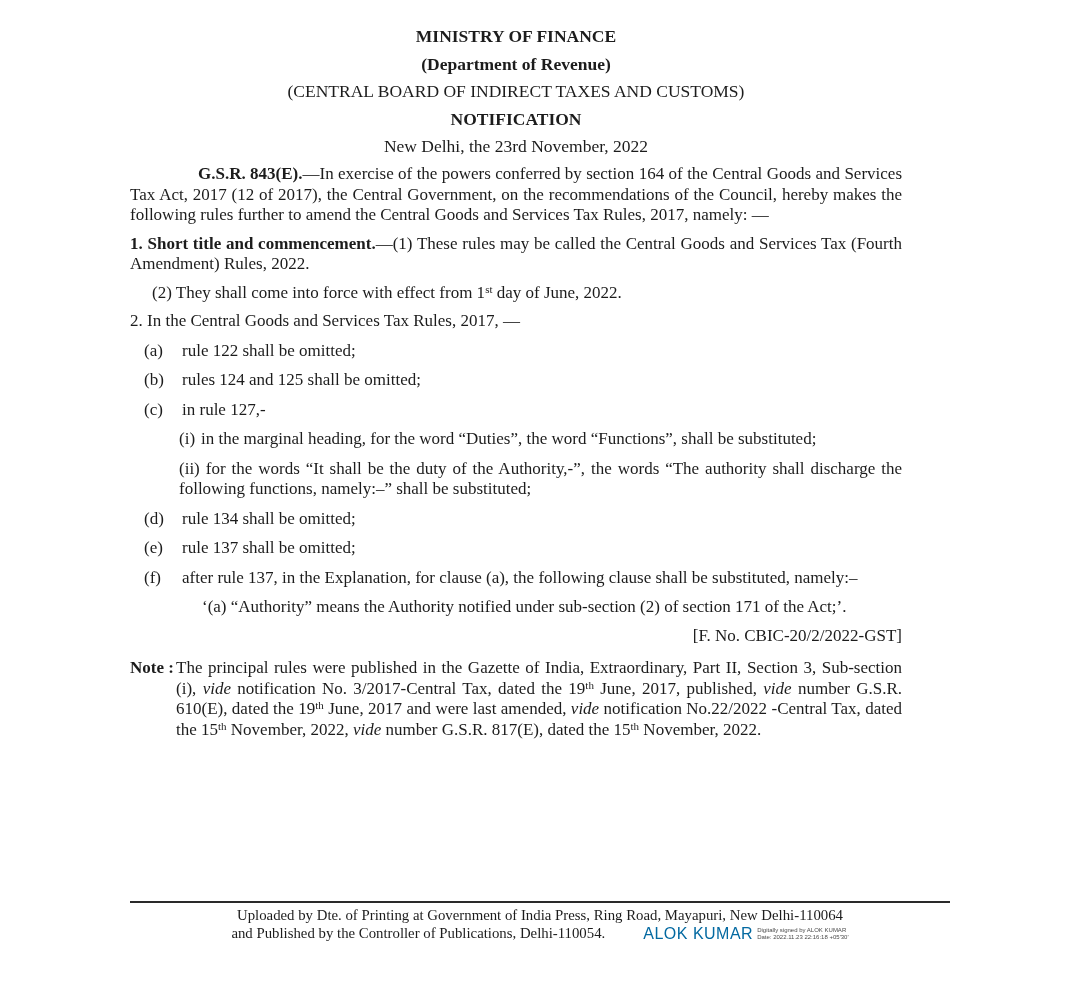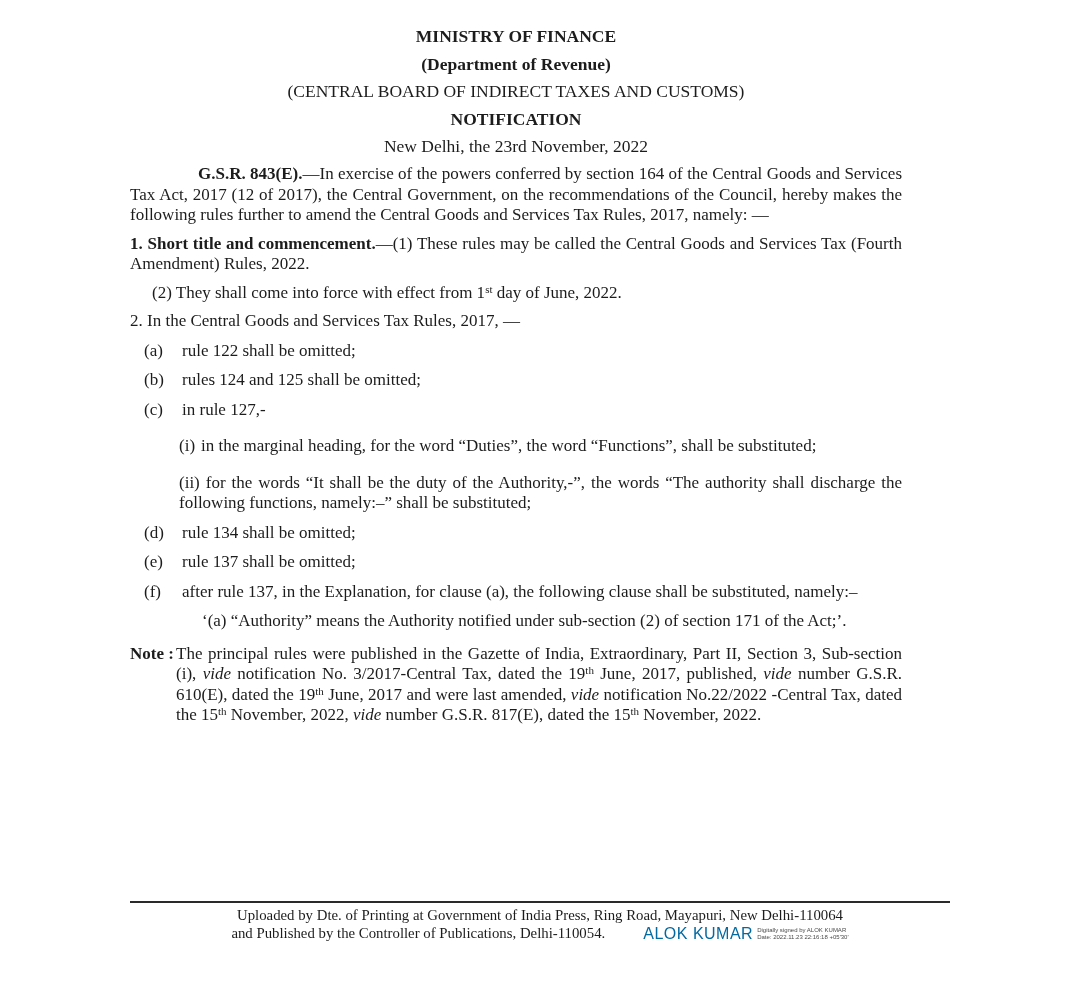--- a/index.html
+++ b/index.html
@@ -21,21 +21,21 @@
   .bold { font-weight: bold; }
   
   .body-text { font-size: 17px; line-height: 20.5px; text-align: justify; }
   p.para { margin-top: 8px; }
   .opening { text-indent: 68px; }
   .clause2 { padding-left: 22px; text-align: left; }
   .rule2-intro { text-align: left; }
   .amend-item { margin-top: 9px; padding-left: 14px; display: flex; }
   .amend-item .lbl { flex: 0 0 38px; }
   .amend-item .txt { flex: 1; text-align: left; }
-  .sub-item { margin-top: 16px; margin-left: 49px; text-align: justify; }
+  .sub-item { margin-top: 9px; margin-left: 49px; text-align: justify; }
   .sub-item .sub-lbl { padding-right: 6px; }
   .subst-clause { margin-top: 9px; margin-left: 72px; text-align: left; }
   .right-line { text-align: right; margin-top: 8px; }
   
   .note-block { margin-top: 12px; display: flex; }
   .note-label { flex: 0 0 46px; font-weight: bold; }
   .note-body { flex: 1; text-align: justify; }
   .it { font-style: italic; }
   sup { font-size: 11px; line-height: 0; vertical-align: baseline; position: relative; top: -0.45em; }
   
@@ -100,20 +100,21 @@
         <span class="txt">rule 137 shall be omitted;</span>
       </div>
 
     <div class="amend-item">
         <span class="lbl">(f)</span>
         <span class="txt">after rule 137, in the Explanation, for clause (a), the following clause shall be substituted, namely:–</span>
       </div>
 
     <p class="subst-clause">‘(a) “Authority” means the Authority notified under sub-section (2) of section 171 of the Act;’.</p>
 
+    <p class="right-line">[F. No. CBIC-20/2/2022-GST]</p>
 
     <div class="note-block">
       <span class="note-label">Note :</span>
       <div class="note-body"><span>The principal rules were published in the Gazette of India, Extraordinary, Part II, Section 3, Sub-section (i), </span><span class="it">vide</span><span> notification No. 3/2017-Central Tax, dated the 19</span><sup>th</sup><span> June, 2017, published, </span><span class="it">vide</span><span> number G.S.R. 610(E), dated the 19</span><sup>th</sup><span> June, 2017 and were last amended, </span><span class="it">vide</span><span> notification No.22/2022 -Central Tax, dated the 15</span><sup>th</sup><span> November, 2022, </span><span class="it">vide</span><span> number G.S.R. 817(E), dated the 15</span><sup>th</sup><span> November, 2022.</span></div>
     </div>
 
   </div>
 
   <div class="doc-footer">
     <div class="footer-rule"></div>

